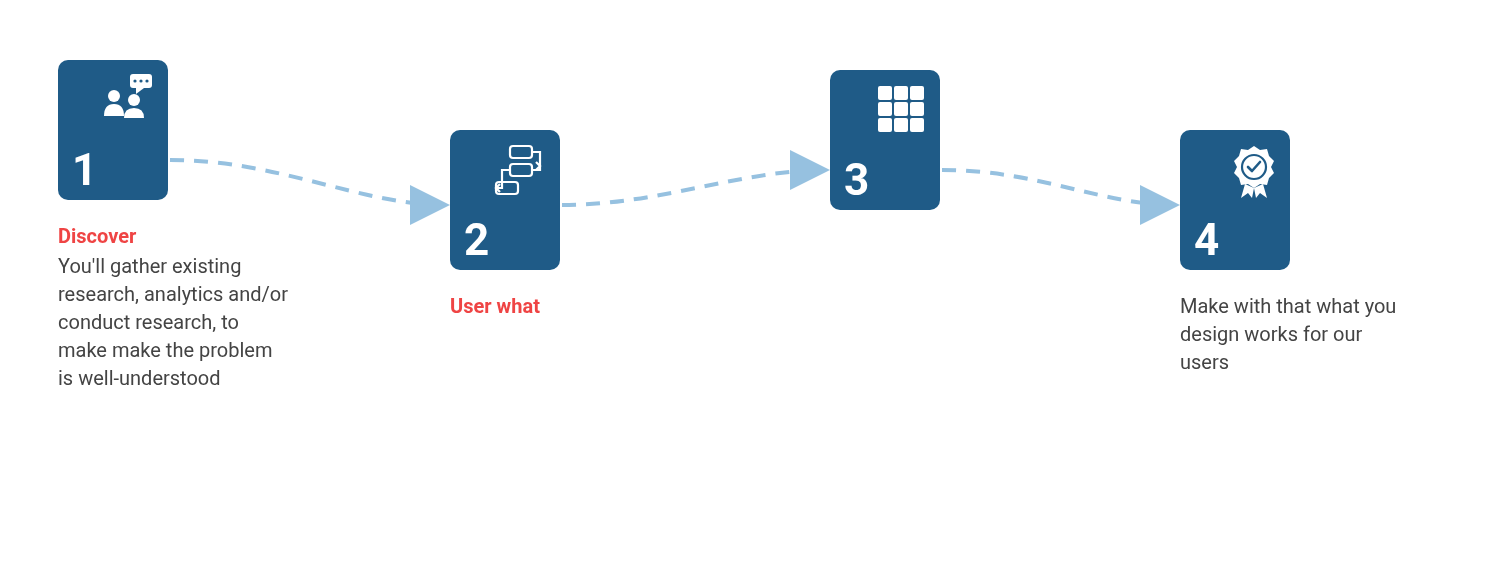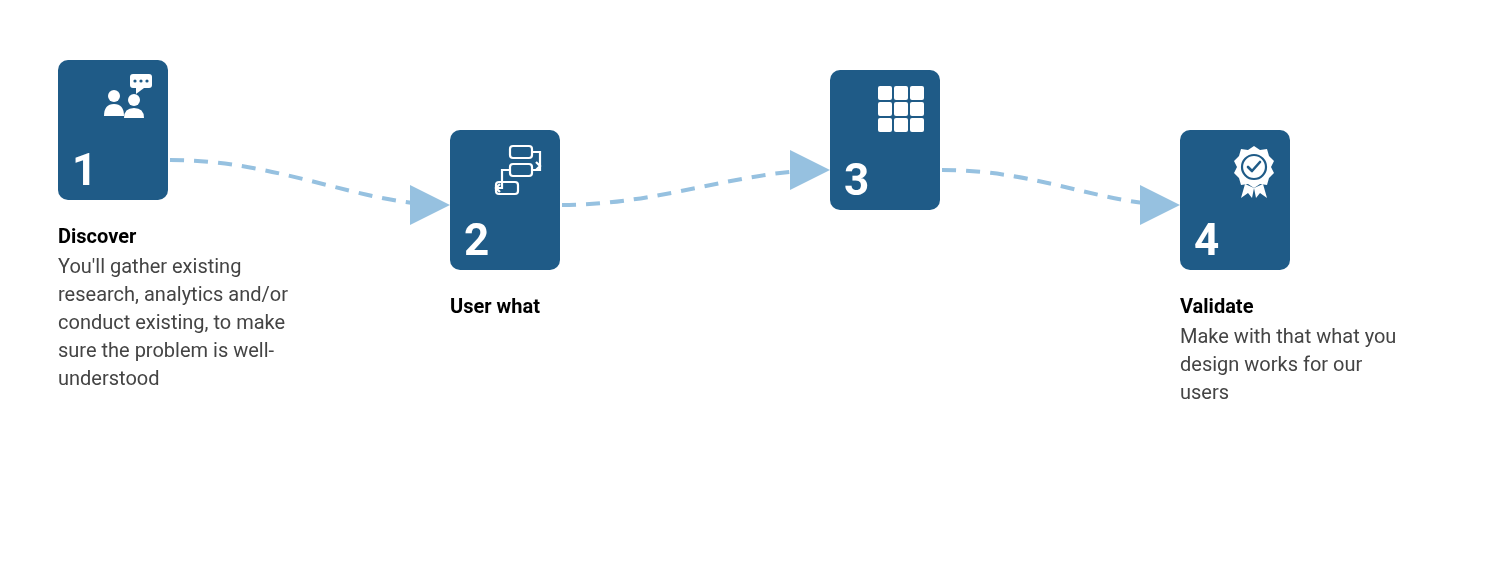--- a/index.html
+++ b/index.html
@@ -47,21 +47,21 @@
   }
   .text-block {
     margin-top: 22px;
     max-width: 230px;
     color: #444;
     font-size: 20px;
     line-height: 1.4;
   }
   .text-block .title {
     font-weight: 700;
-    color: #000000;
+    color: #ef4444;
     margin-bottom: 2px;
   }
   
   #step-1 { left: 58px;  top: 60px; }
   #step-2 { left: 450px; top: 130px; }
   #step-3 { left: 830px; top: 70px; }
   #step-4 { left: 1180px; top: 130px; }
 </style>
 </head>
 <body>
@@ -92,21 +92,21 @@
         <circle cx="14" cy="22" r="6" fill="#fff"></circle>
         <path d="M4 42 Q4 30 14 30 Q24 30 24 42 Z" fill="#fff"></path>
         <circle cx="34" cy="26" r="6" fill="#fff"></circle>
         <path d="M24 44 Q24 34 34 34 Q44 34 44 44 Z" fill="#fff"></path>
       </svg>
     </span>
     <div class="num">1</div>
   </div>
   <div class="text-block">
     <div class="title">Discover</div>
-    <div class="body">You'll gather existing research, analytics and/or conduct existing, to make sure the problem is well-understood</div>
+    <div class="body">You'll gather existing research, analytics and/or conduct research, to make make the problem is well-understood</div>
   </div>
 </div>
 
 <div class="step" id="step-2">
   <div class="card">
     <span class="icon">
       <svg width="54" height="52" viewBox="0 0 54 52" fill="none" stroke="#fff" stroke-width="2.2">
         <rect x="18" y="2" width="22" height="12" rx="3"></rect>
         <rect x="18" y="20" width="22" height="12" rx="3"></rect>
         <rect x="4" y="38" width="22" height="12" rx="3"></rect>
@@ -149,16 +149,15 @@
         <path d="M22 2 L28 6 L35 5 L37 12 L42 17 L39 23 L42 29 L37 34 L35 41 L28 40 L22 44 L16 40 L9 41 L7 34 L2 29 L5 23 L2 17 L7 12 L9 5 L16 6 Z" fill="#fff"></path>
         <circle cx="22" cy="23" r="12" fill="none" stroke="#1f5b87" stroke-width="2.2"></circle>
         <path d="M16 23 L20 27 L28 18" fill="none" stroke="#1f5b87" stroke-width="2.6" stroke-linecap="round" stroke-linejoin="round"></path>
         <path d="M13 40 L9 54 L16 49 L20 54 L22 44" fill="#fff"></path>
         <path d="M31 40 L35 54 L28 49 L24 54 L22 44" fill="#fff"></path>
       </svg>
     </span>
     <div class="num">4</div>
   </div>
   <div class="text-block">
-    <div class="title">Validate</div>
     <div class="body">Make with that what you design works for our users</div>
   </div>
 </div>
 
 </body></html>

